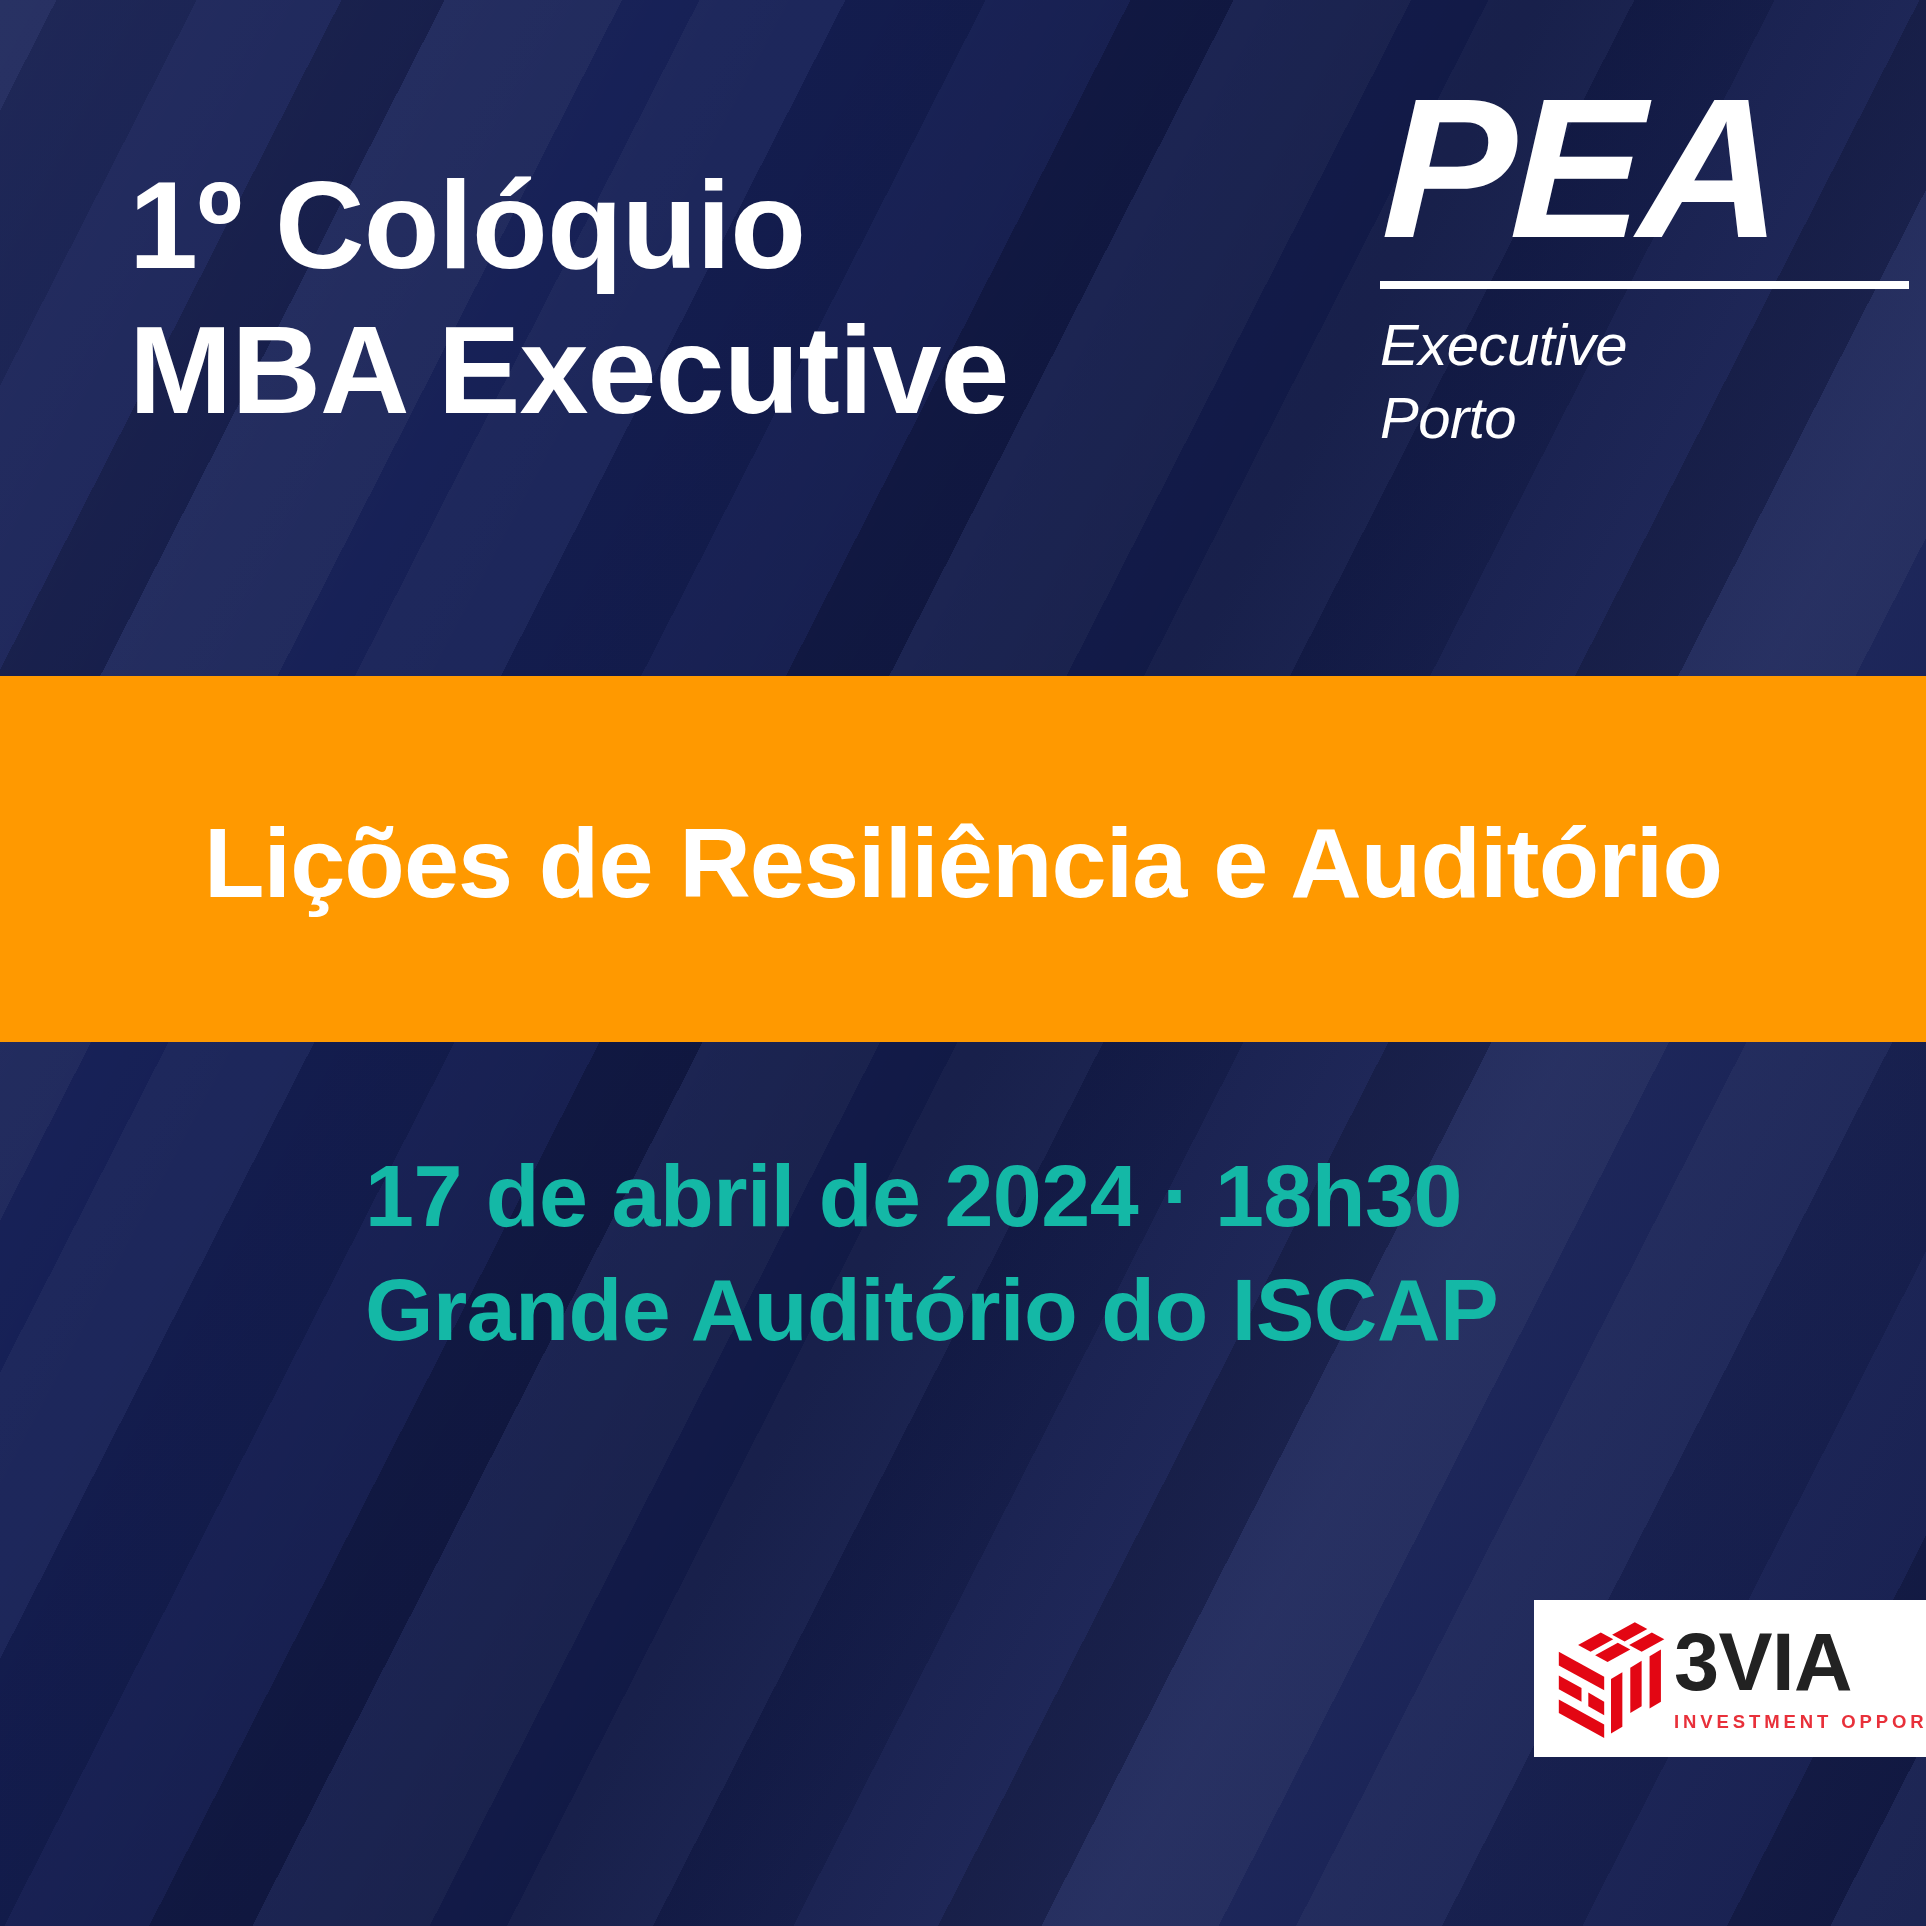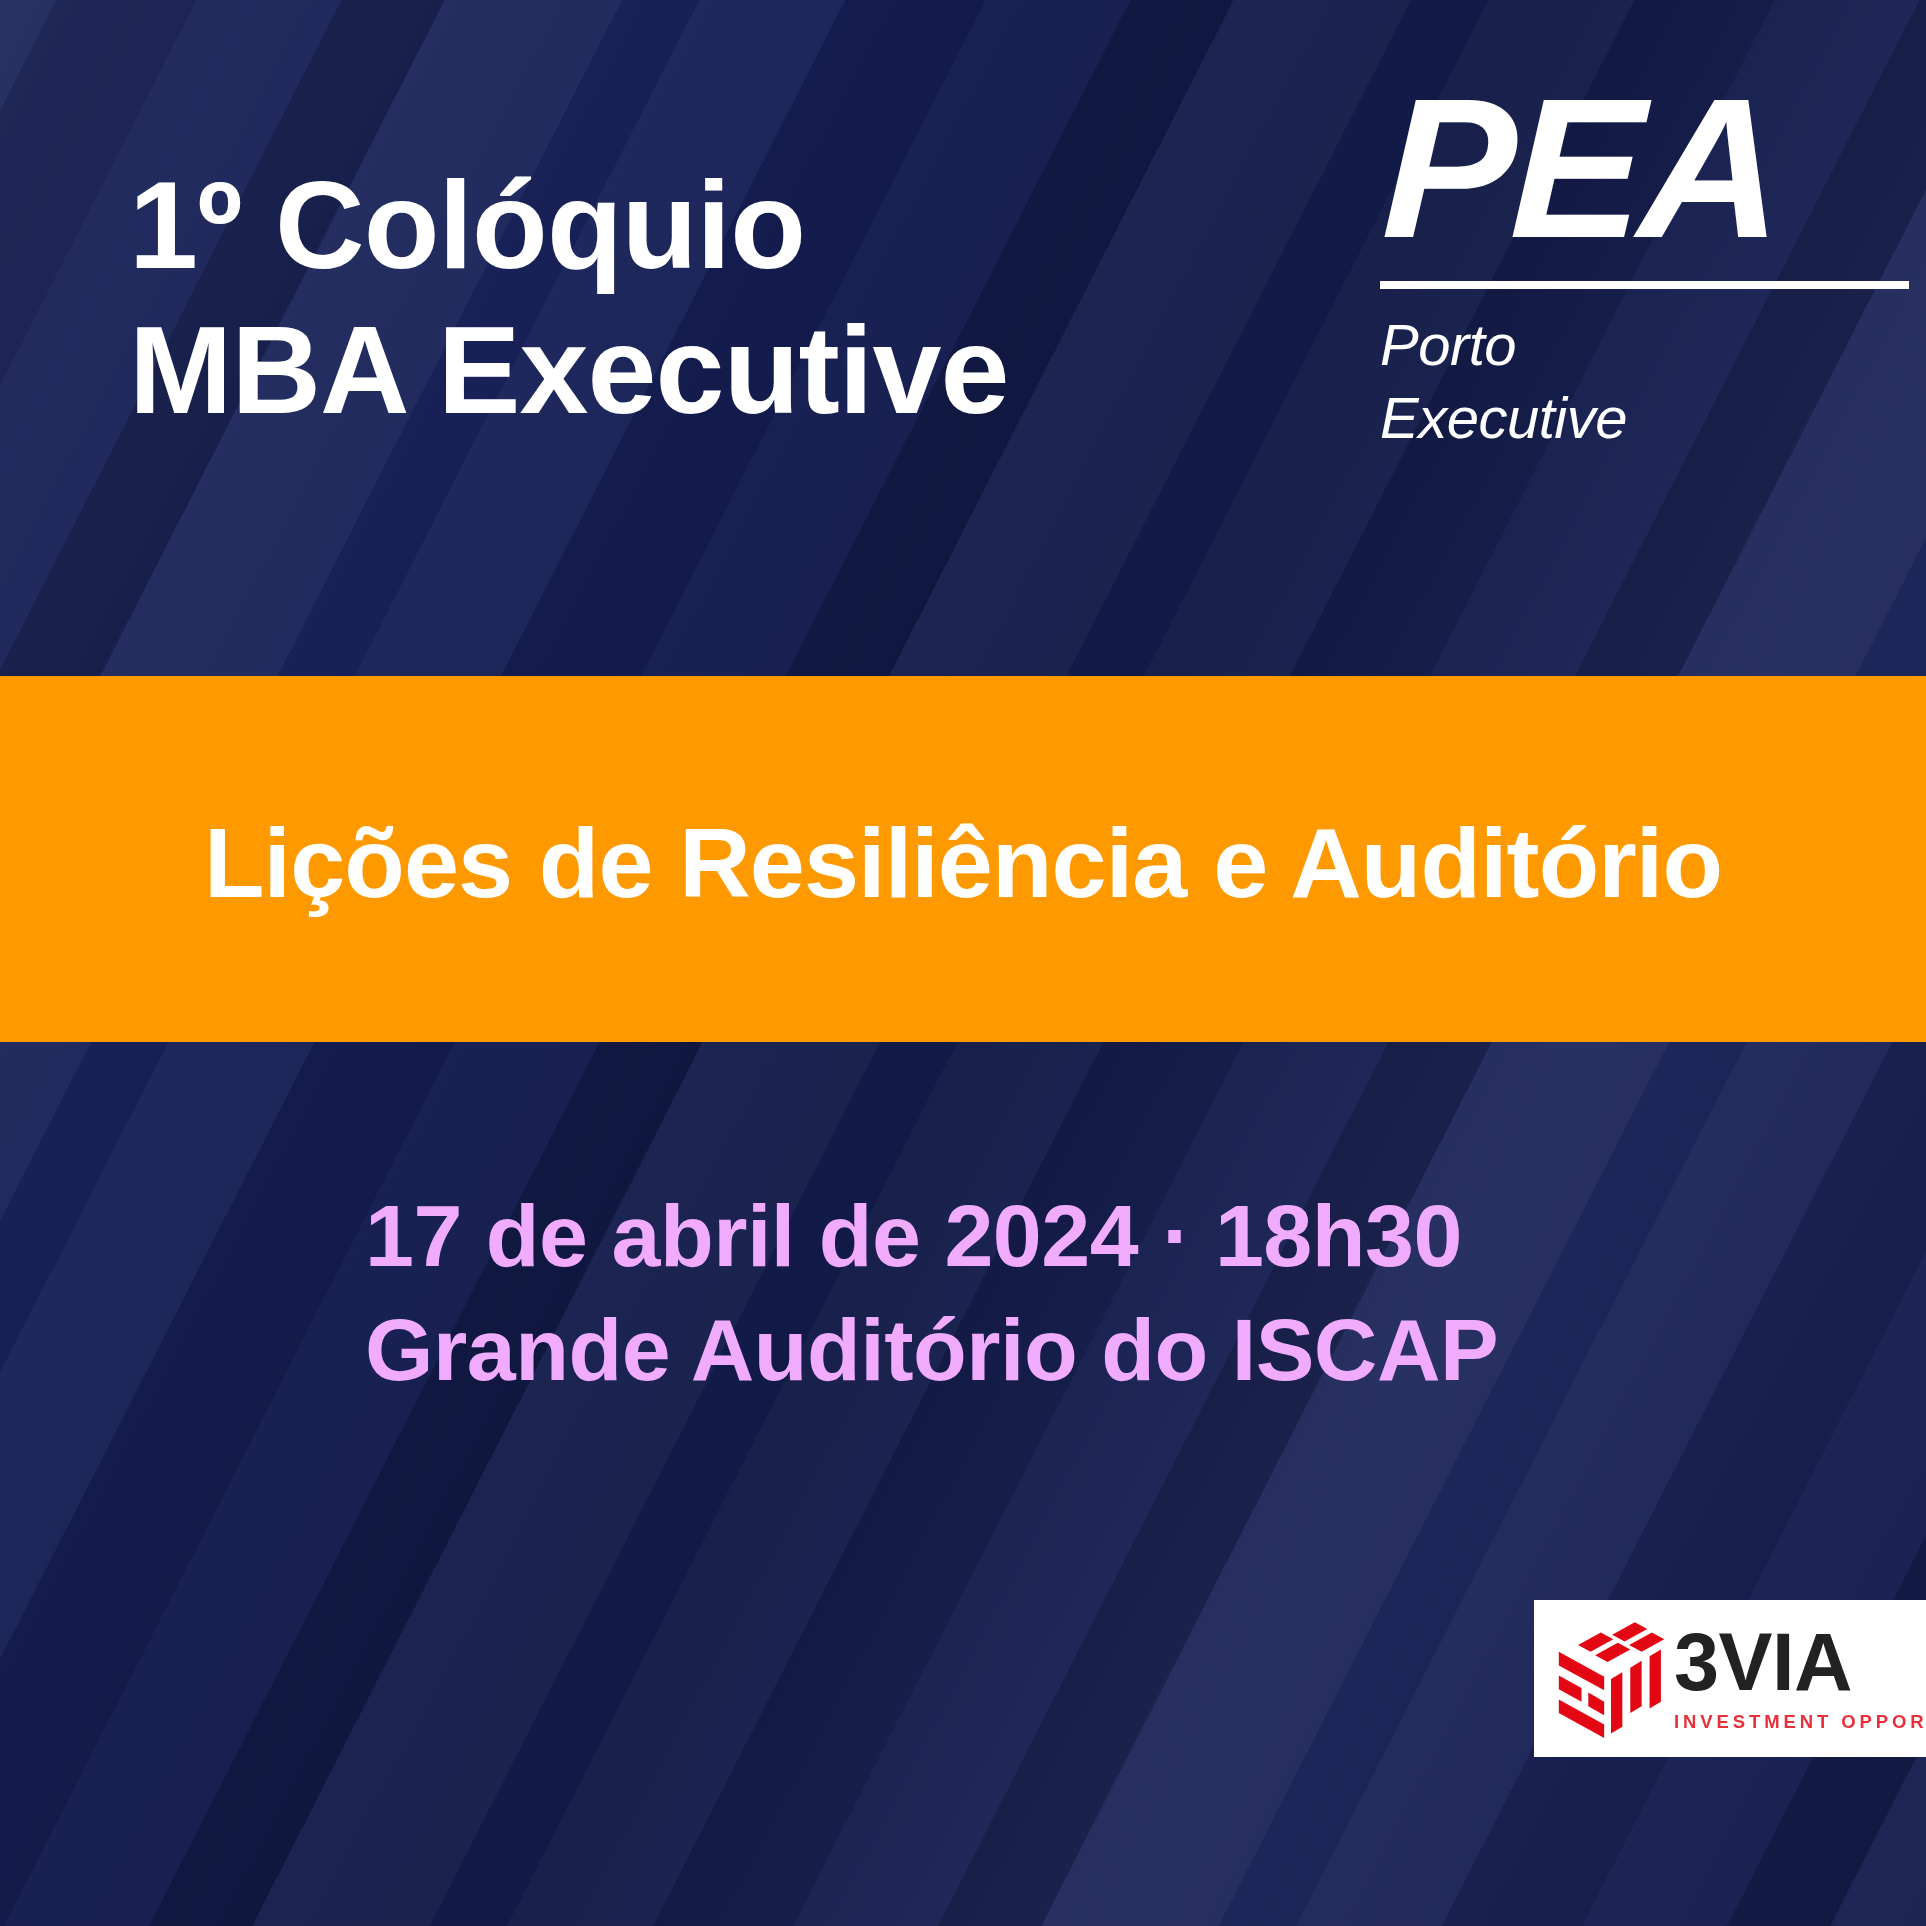--- a/index.html
+++ b/index.html
@@ -121,26 +121,25 @@
     letter-spacing:-0.9px;
     line-height:1.12;
     margin-top:8.3px;
     white-space:nowrap;
   }
 
   
   .details{
     position:absolute;
     left:365px; top:1139px;
-    color:#f0abfc;
+    color:#14b8a6;
     font-size:88px;
     font-weight:bold;
     line-height:1.29;
     letter-spacing:-0.5px;
-    margin-top:40px;
   }
   .details div{white-space:nowrap;}
 
   
   .via-box{
     position:absolute;
     left:1534px; top:1570px;
     width:437px;
     height:157px;
     background:#ffffff;
@@ -187,22 +186,22 @@
 
   <div class="headline">
     <div>1º Colóquio</div>
     <div>MBA Executive</div>
   </div>
 
   <div class="pea-logo">
     <div class="pea-mark">PEA</div>
     <div class="pea-rule"></div>
     <div class="pea-sub">
+      <div>Executive</div>
       <div>Porto</div>
-      <div>Executive</div>
     </div>
   </div>
 
   <div class="band">
     <div class="band-line2">Lições de Resiliência e Auditório</div>
   </div>
 
   <div class="details">
     <div>17 de abril de 2024 · 18h30</div>
     <div>Grande Auditório do ISCAP</div>

